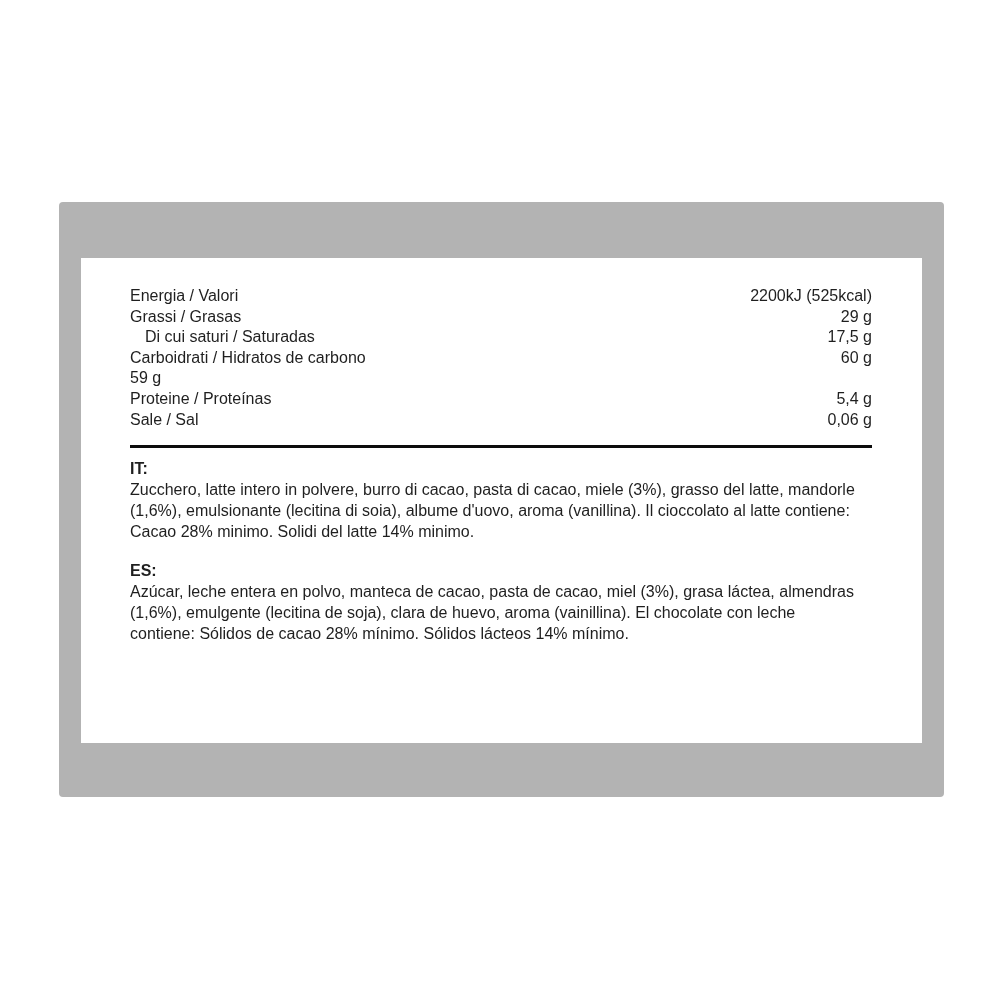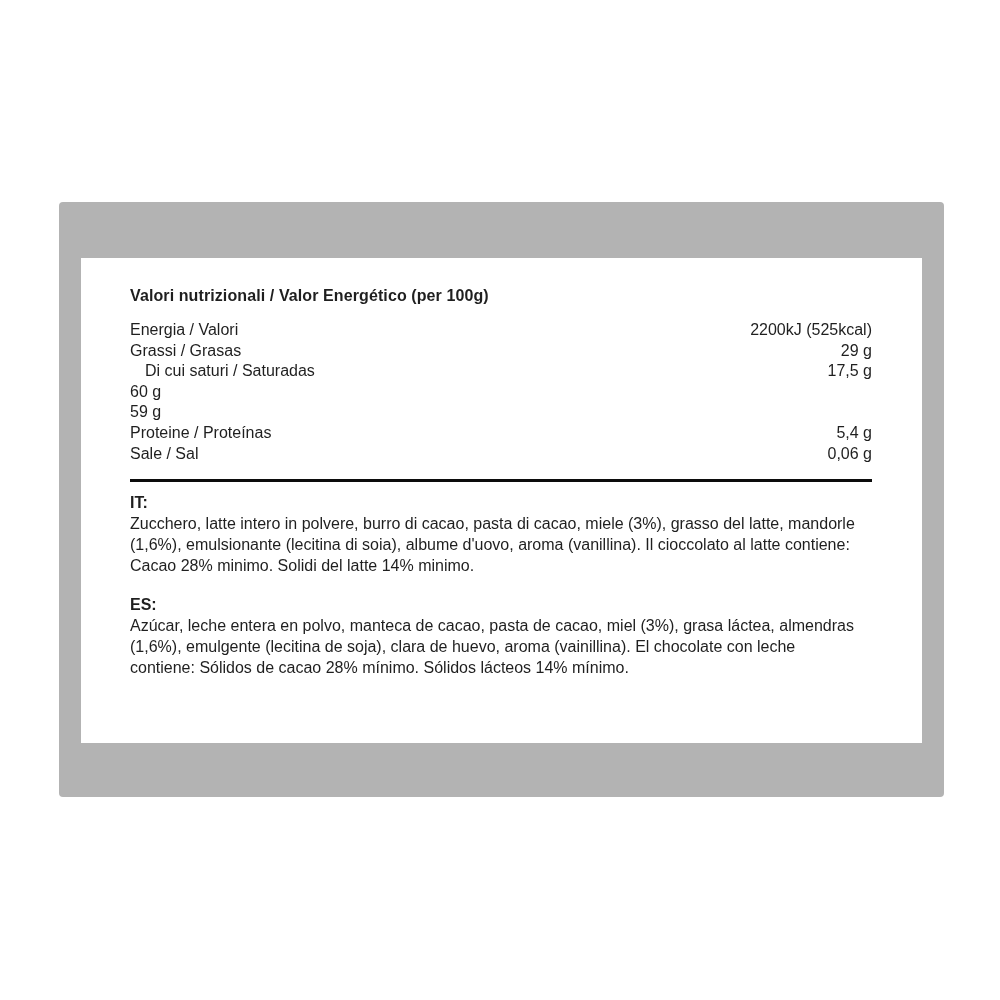--- a/index.html
+++ b/index.html
@@ -89,36 +89,36 @@
   }
 </style>
 </head>
 <body>
 
 <div class="backdrop"></div>
 
 <div class="card">
   <div class="card-content">
 
-    <div class="nutri-title">Valori nutrizionali / Valor Energético (per 100g)</div>
 
     <div class="nutri-table">
       <div class="nrow">
         <span class="nlabel">Energia / Valori</span>
         <span class="nvalue">2200kJ (525kcal)</span>
       </div>
       <div class="nrow">
         <span class="nlabel">Grassi / Grasas</span>
         <span class="nvalue">29 g</span>
       </div>
       <div class="nrow indent">
         <span class="nlabel">Di cui saturi / Saturadas</span>
         <span class="nvalue">17,5 g</span>
       </div>
       <div class="nrow">
+        <span class="nlabel">Carboidrati / Hidratos de carbono</span>
         <span class="nvalue">60 g</span>
       </div>
       <div class="nrow indent">
         <span class="nvalue">59 g</span>
       </div>
       <div class="nrow">
         <span class="nlabel">Proteine / Proteínas</span>
         <span class="nvalue">5,4 g</span>
       </div>
       <div class="nrow">

